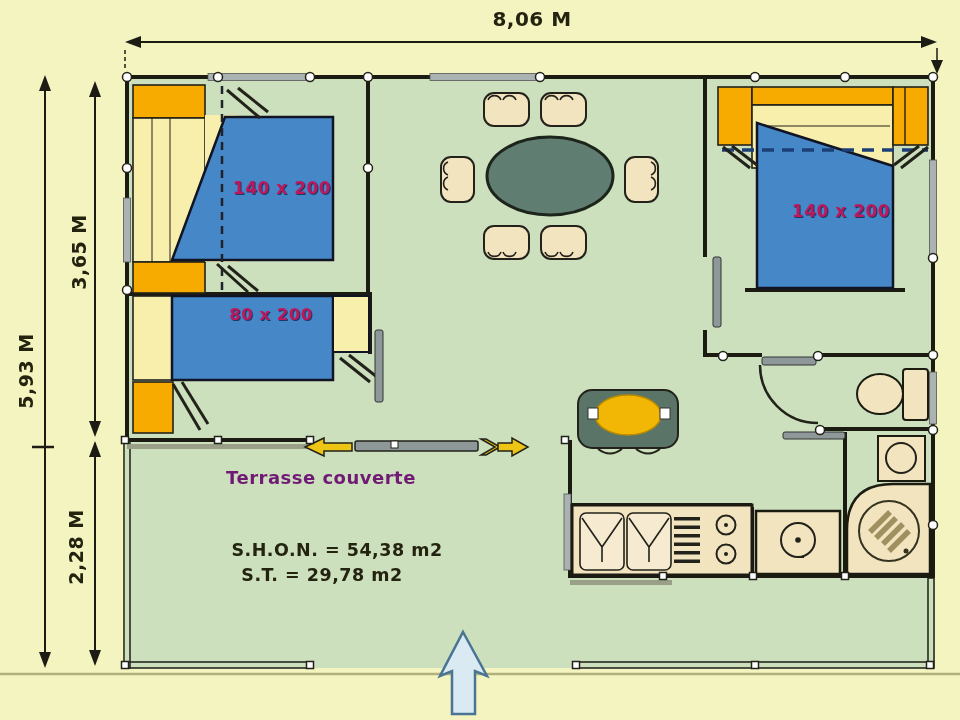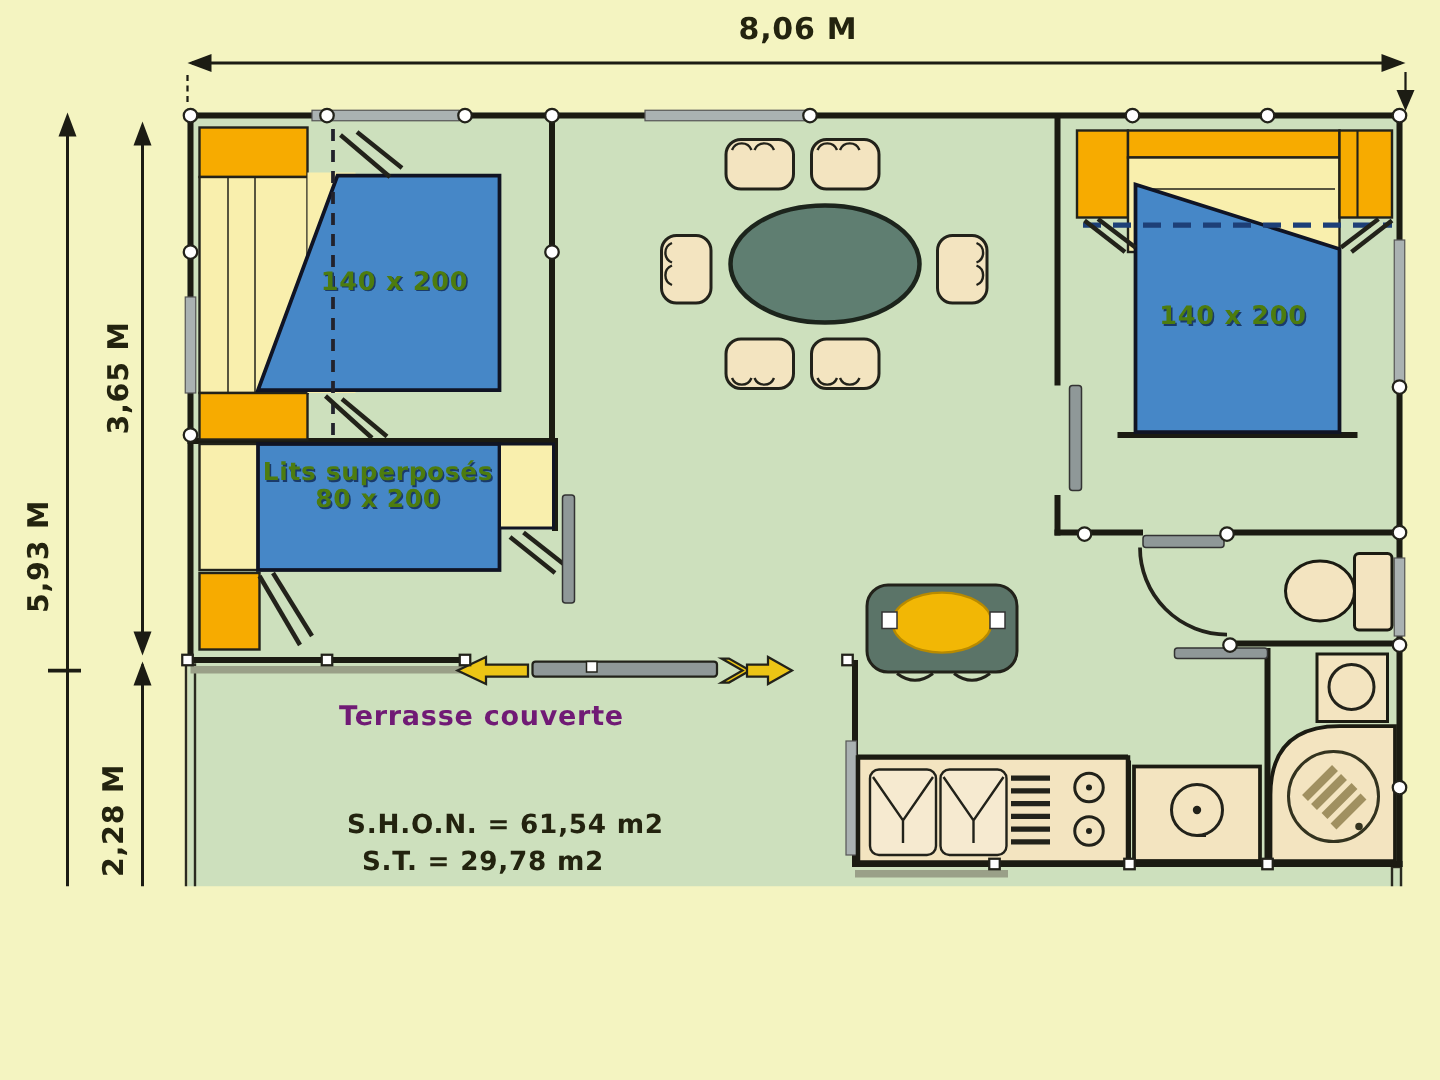--- a/index.html
+++ b/index.html
@@ -1,21 +1,21 @@
 <!DOCTYPE html>
 <html><head>
 <meta charset="utf-8">
 <style>
   html,body{margin:0;padding:0;background:#f4f4c1;}
-  .stage{position:relative;width:960px;height:591px;background:#f4f4c1;overflow:hidden;
+  .stage{position:relative;width:960px;height:720px;background:#f4f4c1;overflow:hidden;
          font-family:"DejaVu Sans",sans-serif;}
   .stage svg{position:absolute;left:0;top:0;}
   .lbl{position:absolute;font-weight:bold;color:#23230f;text-align:center;
        letter-spacing:.5px;line-height:1.1;}
-  .lbl.white{color:#4d7c0f;text-shadow:1px 1px 0 #1a3a6a;}
+  .lbl.white{color:#be185d;text-shadow:1px 1px 0 #1a3a6a;margin-left:19px;}
   .vlabel{transform:rotate(-90deg);width:90px;height:22px;line-height:22px;}
   .dim{font-size:19px;}
   .bedlbl{font-size:17px;}
 </style>
 </head>
 <body>
 
 <div class="stage">
 
 <svg width="960" height="720" viewBox="0 0 960 720">
@@ -280,25 +280,24 @@
 
 <div class="lbl dim vlabel" style="left:-19px;top:360px;">5,93 M</div>
 
 <div class="lbl dim vlabel" style="left:34px;top:241px;">3,65 M</div>
 
 <div class="lbl dim vlabel" style="left:31px;top:536px;">2,28 M</div>
 
 <div class="lbl white bedlbl" style="left:173px;top:179px;width:180px;">140 x 200</div>
 
 <div class="lbl white" style="left:152px;top:306px;width:200px;font-size:16.5px;">
-  <div>Lits superposés</div>
   <div>80 x 200</div>
 </div>
 
 <div class="lbl white bedlbl" style="left:732px;top:202px;width:180px;">140 x 200</div>
 
 <div class="lbl" style="left:201px;top:468px;width:240px;font-size:18px;color:#701a75;">Terrasse couverte</div>
 
-<div class="lbl" style="left:187px;top:541px;width:300px;font-size:17.5px;">S.H.O.N. = 61,54 m2</div>
+<div class="lbl" style="left:187px;top:541px;width:300px;font-size:17.5px;">S.H.O.N. = 54,38 m2</div>
 
 <div class="lbl" style="left:172px;top:566px;width:300px;font-size:17.5px;">S.T. = 29,78 m2</div>
 
 </div>
 
 </body></html>

